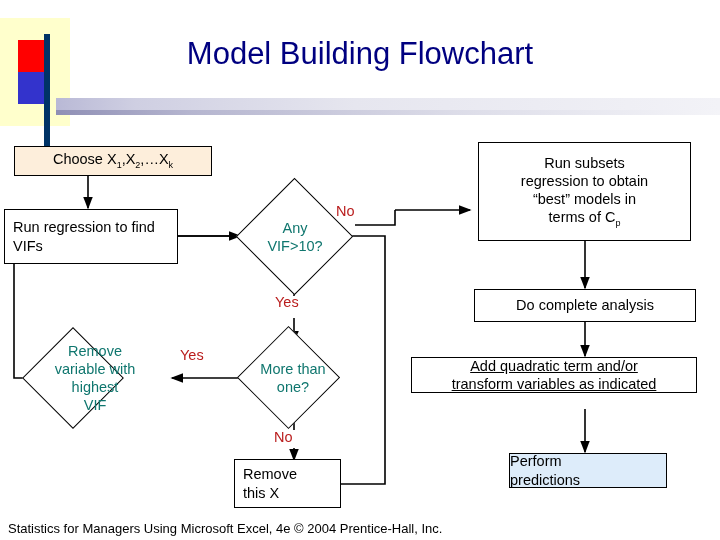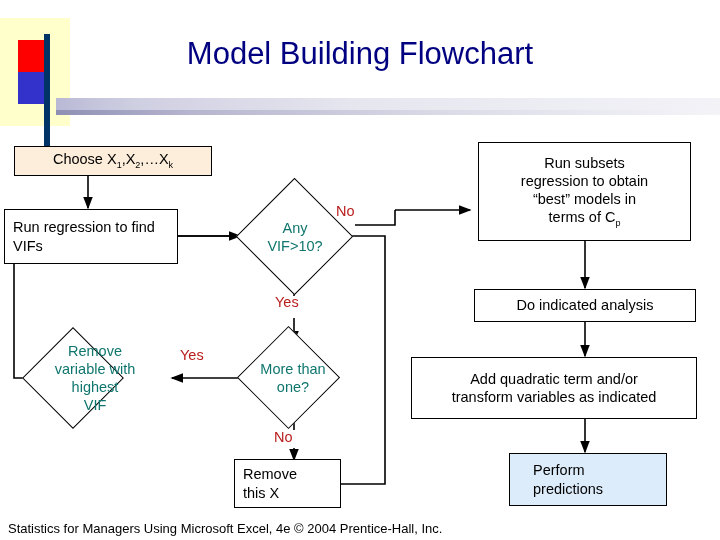--- a/index.html
+++ b/index.html
@@ -139,41 +139,41 @@
   <div class="diamond-label" style="left:250px;top:210px;width:90px;height:54px;">Any<br>VIF&gt;10?</div>
 
   <div class="free-label" style="left:336px;top:203px;width:40px;">No</div>
   <div class="free-label" style="left:275px;top:294px;width:40px;">Yes</div>
 
   <div class="box white" style="left:478px;top:142px;width:213px;height:99px;justify-content:center;">
     <span>Run subsets<br>regression to obtain<br>“best” models in<br>terms of C<sub>p</sub></span>
   </div>
 
   <div class="box white" style="left:474px;top:289px;width:222px;height:33px;">
-    <span>Do indicated analysis</span>
+    <span>Do complete analysis</span>
   </div>
 
   <div class="diamond" style="left:37px;top:342px;width:72px;height:72px;"></div>
   <div class="diamond-label" style="left:20px;top:340px;width:150px;height:76px;">Remove<br>variable with<br>highest<br>VIF</div>
 
   <div class="free-label" style="left:180px;top:347px;width:40px;">Yes</div>
 
   <div class="diamond" style="left:252px;top:341px;width:73px;height:73px;"></div>
   <div class="diamond-label" style="left:243px;top:355px;width:100px;height:46px;">More than<br>one?</div>
 
   <div class="free-label" style="left:274px;top:429px;width:40px;">No</div>
 
-  <div class="box white" style="left:411px;top:357px;width:286px;height:62px;">
+  <div class="box white" style="left:411px;top:357px;width:286px;height:36px;text-decoration:underline;">
     <span>Add quadratic term and/or<br>transform variables as indicated</span>
   </div>
 
   <div class="box white" style="left:234px;top:459px;width:107px;height:49px;justify-content:flex-start;padding-left:8px;text-align:left;">
     <span>Remove<br>this X</span>
   </div>
 
-  <div class="box blue" style="left:509px;top:453px;width:158px;height:53px;justify-content:flex-start;padding-left:23px;text-align:left;">
+  <div class="box blue" style="left:509px;top:453px;width:158px;height:35px;justify-content:flex-start;padding-left:0;text-align:left;">
     <span>Perform<br>predictions</span>
   </div>
 
   <div class="footer">Statistics for Managers Using Microsoft Excel, 4e © 2004 Prentice-Hall, Inc.</div>
   <div class="pagenum">26</div>
 
 </div>
 
 </body></html>

